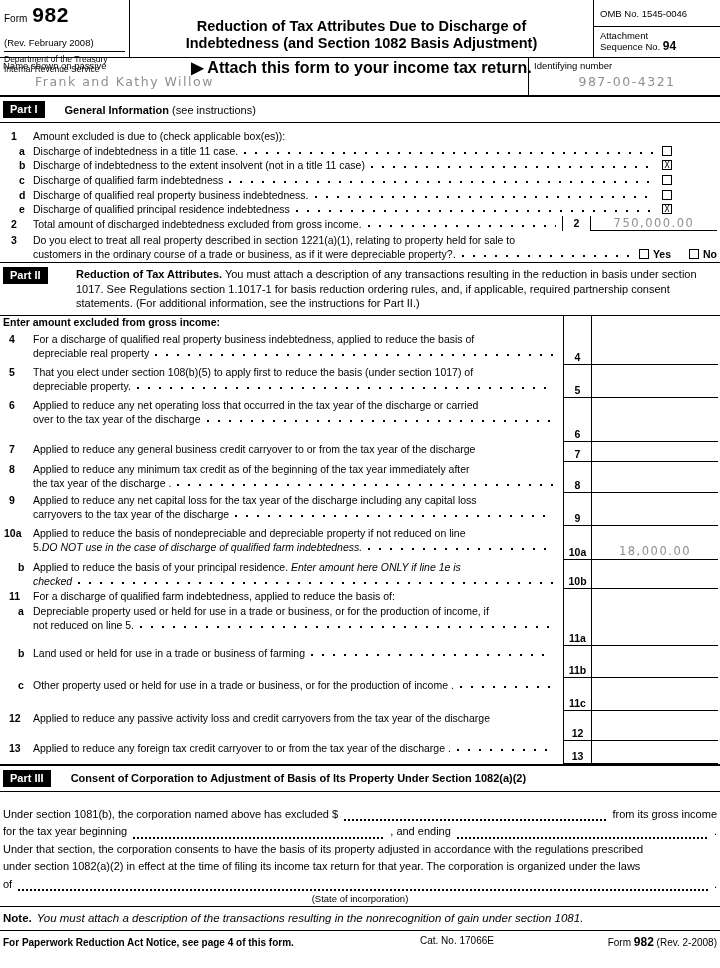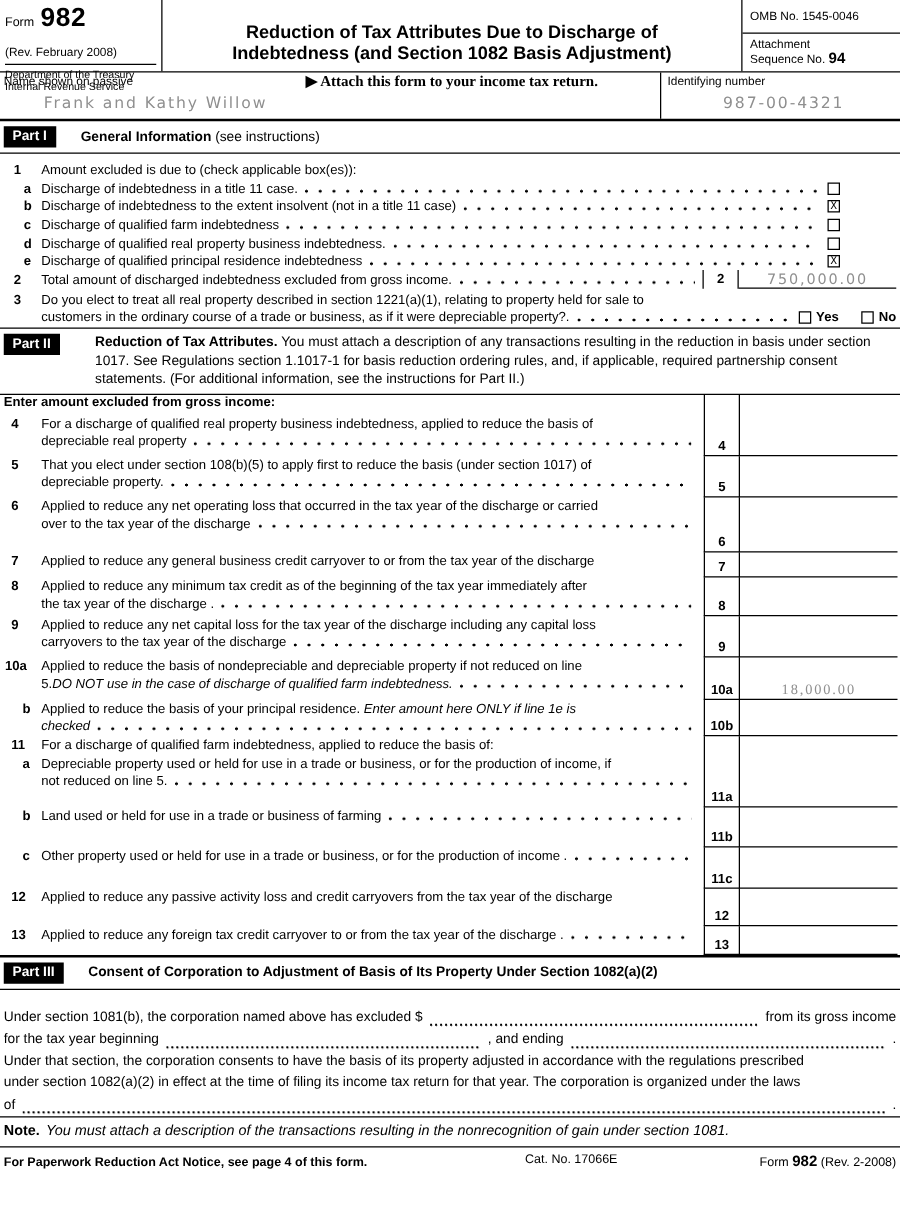--- a/index.html
+++ b/index.html
@@ -15,21 +15,21 @@
   
   .hdr { display:flex; border-bottom:1px solid #000; height:58px; }
   .hdr-left { width:130px; border-right:1.5px solid #000; padding:3px 4px 0 4px; }
   .form-line { display:flex; align-items:baseline; gap:5px; }
   .form-word { font-size:10px; }
   .form-num-big { font-size:21px; font-weight:bold; letter-spacing:.5px; }
   .rev { font-size:9.5px; margin-top:10px; }
   .agency { border-top:1px solid #000; margin-top:3px; padding-top:2px; font-size:8.5px; line-height:10px; }
   .hdr-center { flex:1; border-right:1.5px solid #000; text-align:center; padding-top:18px; position:relative; }
   .title1,.title2 { font-size:14.5px; font-weight:bold; line-height:17px; }
-  .attach { font-size:12px; font-weight:bold; margin-top:6px;font-family:Liberation Serif, serif; }
+  .attach { font-size:16px; font-weight:bold; margin-top:6px; }
   .hdr-right { width:126px; display:flex; flex-direction:column; }
   .omb { height:27px; border-bottom:1px solid #000; font-size:9.5px; display:flex; align-items:center; padding-left:6px; }
   .attach-seq { flex:1; font-size:9.5px; padding:3px 0 0 6px; line-height:11px; }
   .seq-no { font-size:12px; font-weight:bold; }
 
   
   .name-row { display:flex; height:39px; border-bottom:2.5px solid #000; }
   .name-cell { flex:1; padding:2px 0 0 3px; }
   .id-cell { width:192px; border-left:1px solid #000; padding:2px 0 0 5px; text-align:left; }
   .small-label { font-size:9.5px; }
@@ -73,21 +73,21 @@
   .trow { display:flex; }
   .tl { width:563px; flex:none; position:relative; padding:1px 4px 0 33px; line-height:13.8px; }
   .rn { position:absolute; top:1px; font-weight:bold; }
   .rn-d { left:9px; } .rn-l { left:18px; } .rn-w { left:4px; }
   .tlline { display:flex; }
   .tn { width:29px; flex:none; border-left:1px solid #000; border-right:1px solid #000;
         display:flex; align-items:flex-end; justify-content:center;
         font-weight:bold; padding-bottom:1px; }
   .ta { flex:1; margin-right:2px; display:flex; align-items:flex-end; justify-content:center; padding-bottom:1px; }
   .bb .tn, .bb .ta { border-bottom:1px solid #000; }
-  .ta .hand { font-size:11.5px;font-family:Liberation Serif, serif; }
+  .ta .hand { font-size:11.5px; }
   .subhead { font-weight:bold; padding-left:3px; width:563px; }
 
   
   .h16{height:16px}.h20{height:20px}.h23{height:23px}.h29{height:29px}
   .h30{height:30px}.h31{height:31px}.h32{height:32px}.h33{height:33px}.h34{height:34px}
   .h15{height:15px}.h44{height:44px}.h42{height:42px}
 
   
   .p3bar { border-top:2.5px solid #000; }
   .p3body { padding:14px 3px 0 3px; font-size:11px; }
@@ -450,20 +450,21 @@
       <span>Under that section, the corporation consents to have the basis of its property adjusted in accordance with the regulations prescribed</span>
     </div>
   <div class="p3line">
       <span>under section 1082(a)(2) in effect at the time of filing its income tax return for that year. The corporation is organized under the laws</span>
     </div>
   <div class="p3line">
     <span>of</span>
     <span class="blank"></span>
     <span>.</span>
   </div>
+  <div class="state-label">(State of incorporation)</div>
 </div>
 <div class="rule"></div>
 
 <div class="note-row">
   <b>Note.</b>
   <span class="it">You must attach a description of the transactions resulting in the nonrecognition of gain under section 1081.</span>
 </div>
 
 <div class="footer">
   <span class="foot-left">For Paperwork Reduction Act Notice, see page 4 of this form.</span>

